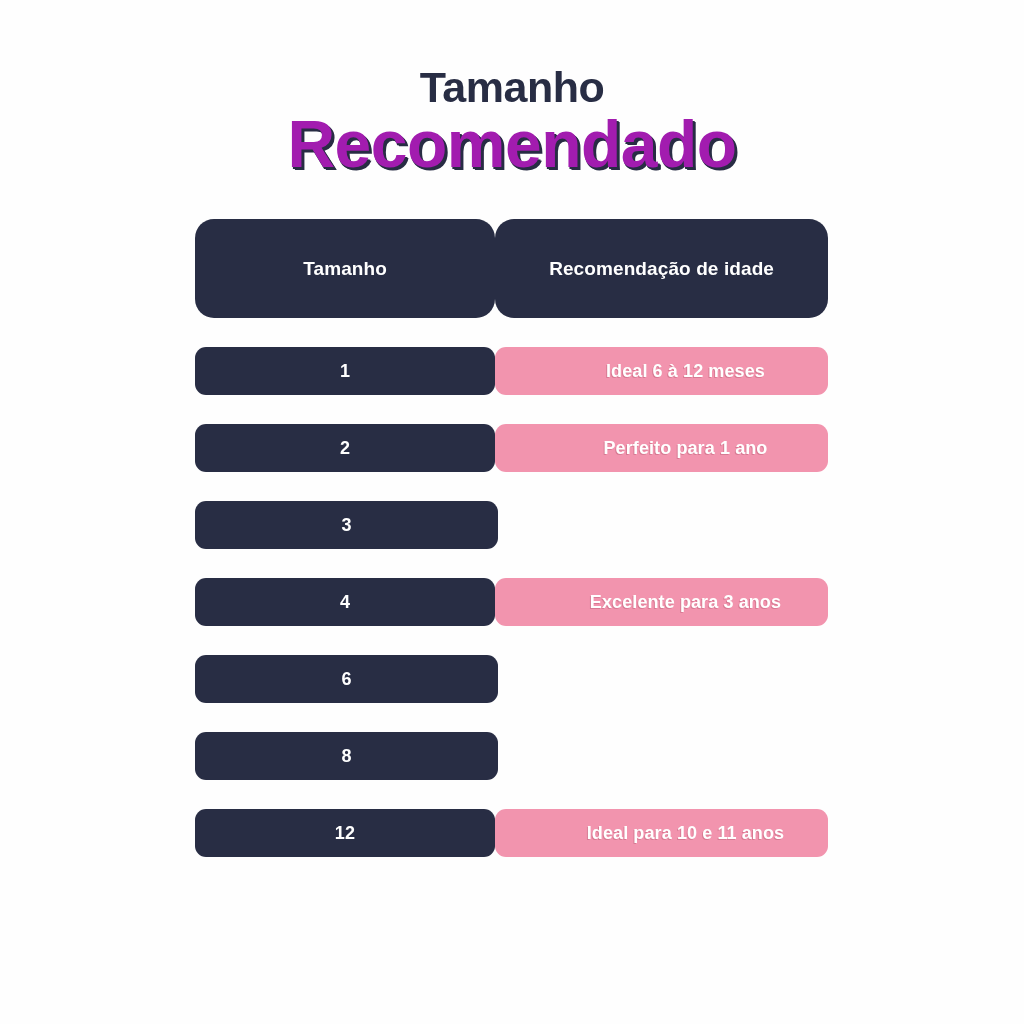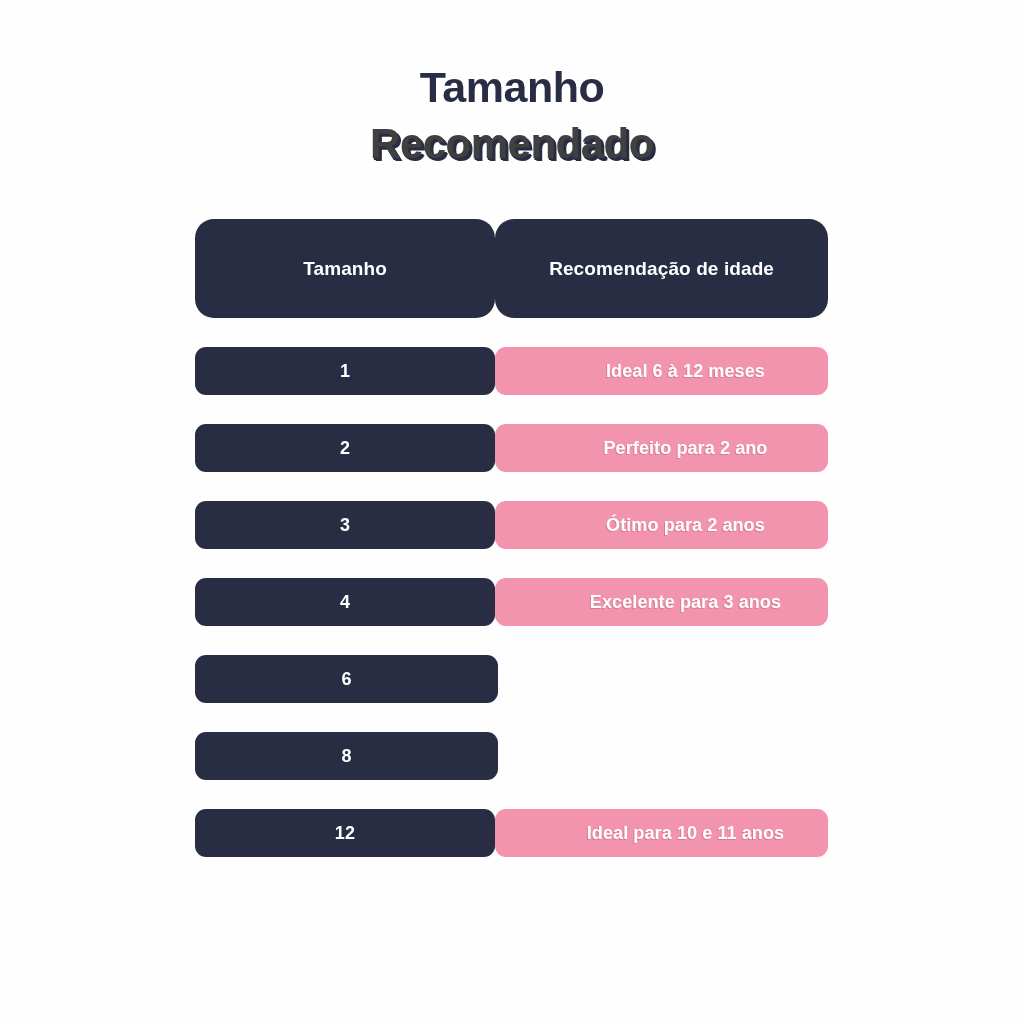--- a/index.html
+++ b/index.html
@@ -33,24 +33,24 @@
     display: block;
     font-size: 43px;
     font-weight: 700;
     letter-spacing: -0.5px;
     color: #282d44;
     line-height: 50px;
     font-family: "Liberation Sans", sans-serif;
   }
   .title-line2 {
     display: block;
-    font-size: 42px;
+    font-size: 66px;
     font-weight: 700;
     letter-spacing: -0.5px;
-    color: #404040;
+    color: #a21caf;
     line-height: 72px;
     margin-top: -4px;
     text-shadow:
       2px 2px 0 #282d44,
       3px 3px 0 #282d44,
       1px 2px 0 #282d44;
     font-family: "Liberation Sans", sans-serif;
   }
 
   
@@ -156,30 +156,27 @@
       <div class="cell cell-pink col-age">
         <span class="cell-text">Ideal 6 à 12 meses</span>
       </div>
     </div>
 
     <div class="row data-row">
       <div class="cell cell-dark col-size">
         <span class="cell-text">2</span>
       </div>
       <div class="cell cell-pink col-age">
-        <span class="cell-text">Perfeito para 2 ano</span>
+        <span class="cell-text">Perfeito para 1 ano</span>
       </div>
     </div>
 
     <div class="row data-row">
       <div class="cell cell-dark col-size">
         <span class="cell-text">3</span>
-      </div>
-      <div class="cell cell-pink col-age">
-        <span class="cell-text">Ótimo para 2 anos</span>
       </div>
     </div>
 
     <div class="row data-row">
       <div class="cell cell-dark col-size">
         <span class="cell-text">4</span>
       </div>
       <div class="cell cell-pink col-age">
         <span class="cell-text">Excelente para 3 anos</span>
       </div>

